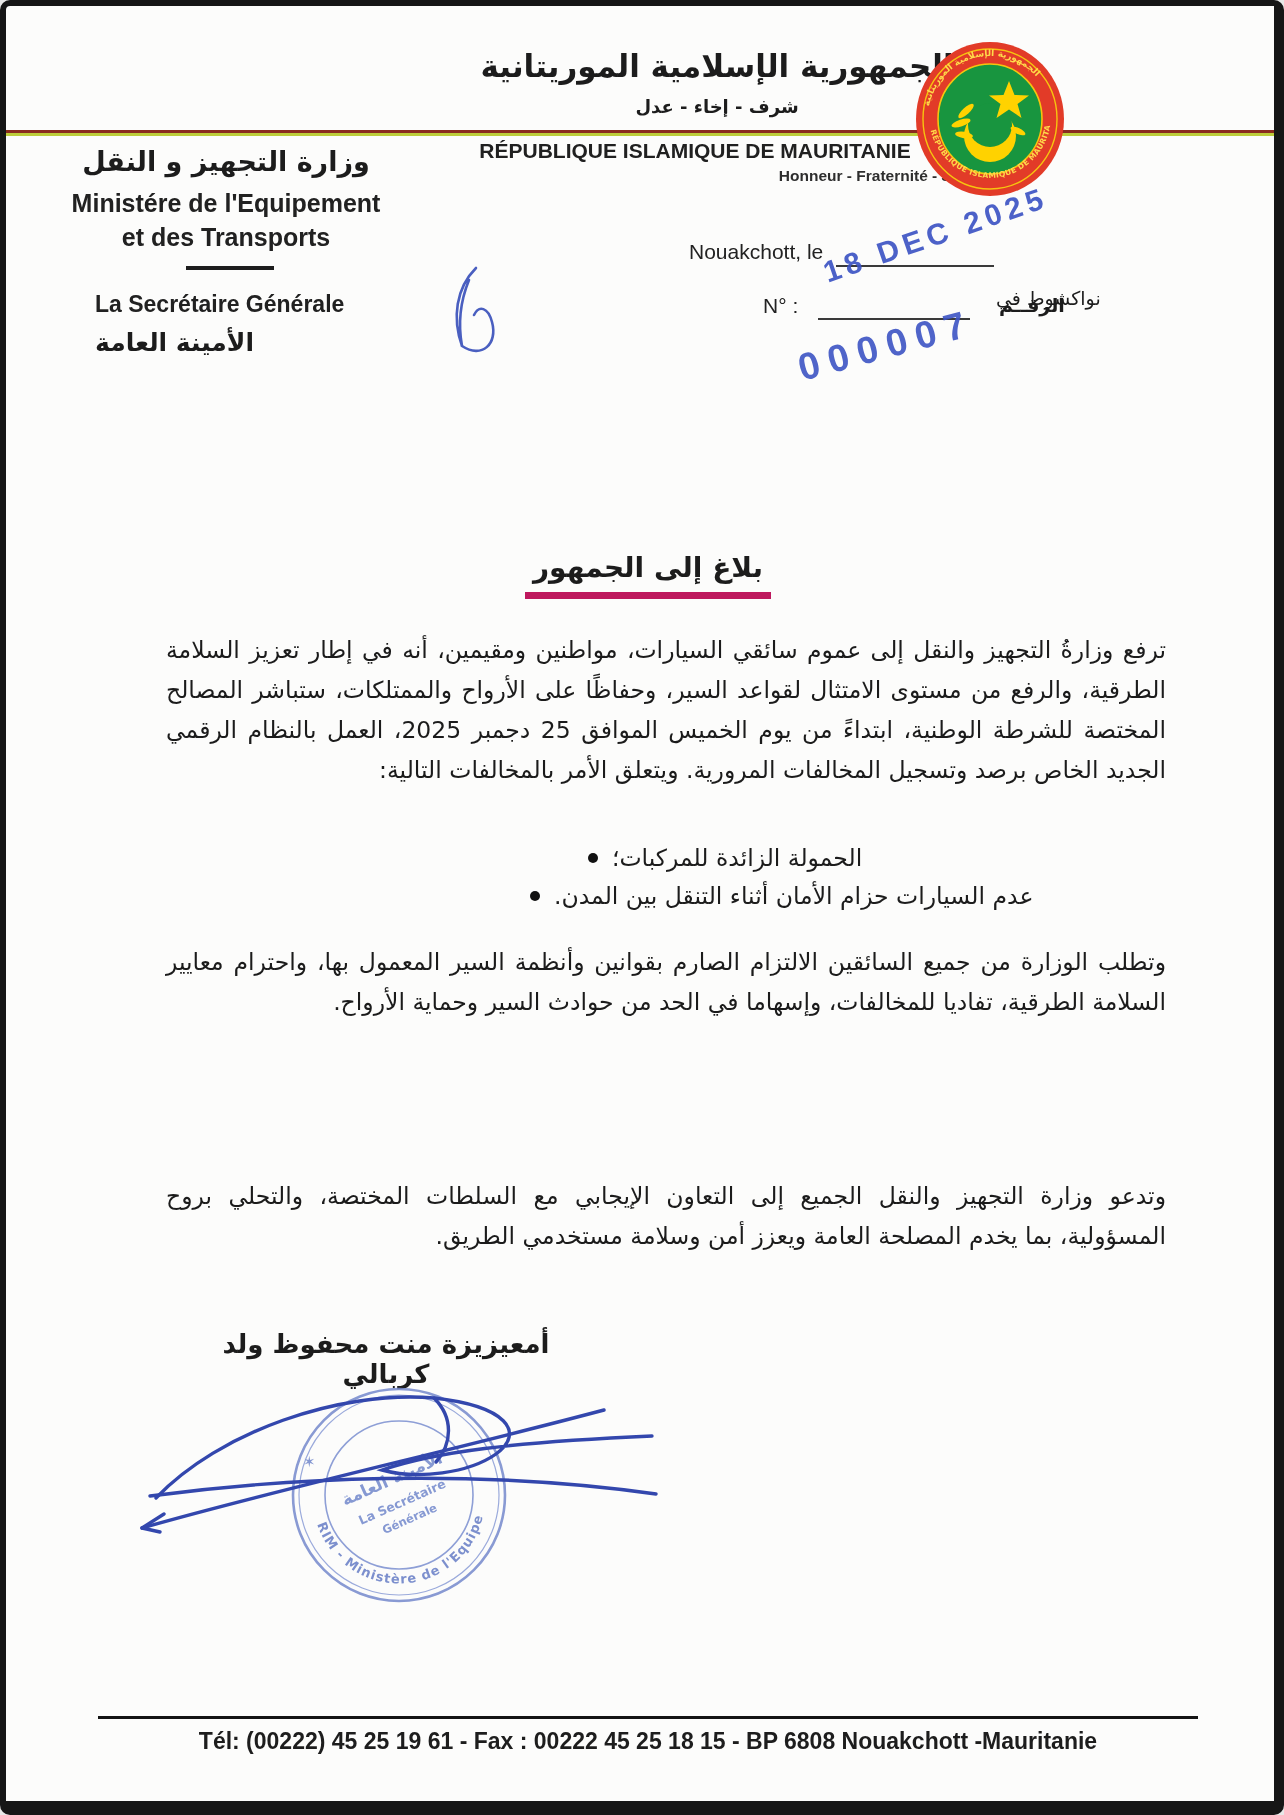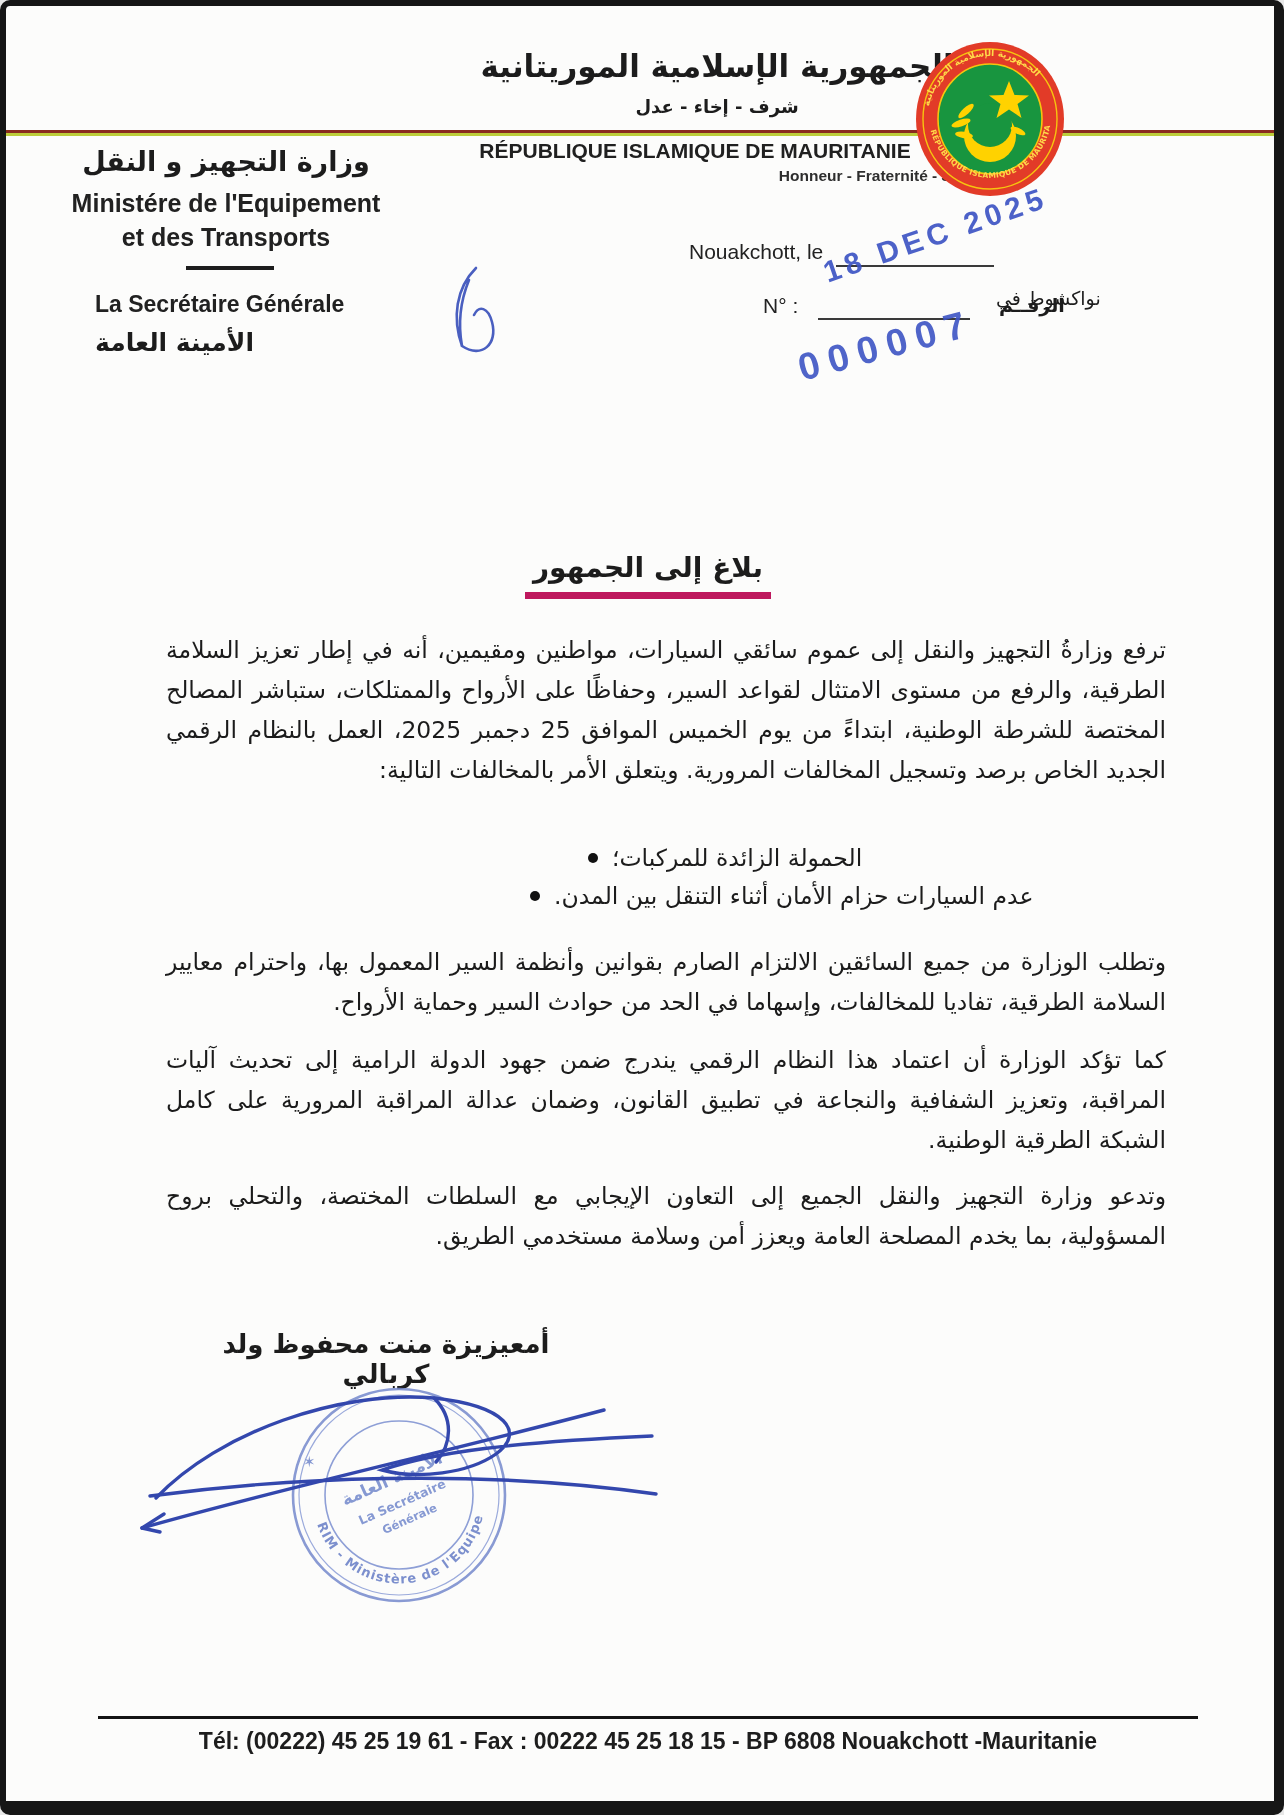--- a/index.html
+++ b/index.html
@@ -166,21 +166,20 @@
   <div class="abs bullet-row b1">
     <span class="dot"></span>
     <span class="btxt">الحمولة الزائدة للمركبات؛</span>
   </div>
   <div class="abs bullet-row b2">
     <span class="dot"></span>
     <span class="btxt">عدم السيارات حزام الأمان أثناء التنقل بين المدن.</span>
   </div>
 
   <div class="abs para p2">وتطلب الوزارة من جميع السائقين الالتزام الصارم بقوانين وأنظمة السير المعمول بها، واحترام معايير السلامة الطرقية، تفاديا للمخالفات، وإسهاما في الحد من حوادث السير وحماية الأرواح.</div>
-  <div class="abs para p3">كما تؤكد الوزارة أن اعتماد هذا النظام الرقمي يندرج ضمن جهود الدولة الرامية إلى تحديث آليات المراقبة، وتعزيز الشفافية والنجاعة في تطبيق القانون، وضمان عدالة المراقبة المرورية على كامل الشبكة الطرقية الوطنية.</div>
   <div class="abs para p4">وتدعو وزارة التجهيز والنقل الجميع إلى التعاون الإيجابي مع السلطات المختصة، والتحلي بروح المسؤولية، بما يخدم المصلحة العامة ويعزز أمن وسلامة مستخدمي الطريق.</div>
 
   <div class="abs sig-name">أمعيزيزة منت محفوظ ولد كربالي</div>
 
   <svg class="abs sig-art" width="540" height="310" viewBox="0 0 540 310">
     <defs>
       <path id="stampArc" d="M -83,25 A 86,86 0 0 0 83,25"></path>
     </defs>
 
     <g transform="translate(265,125)" opacity="0.85">

